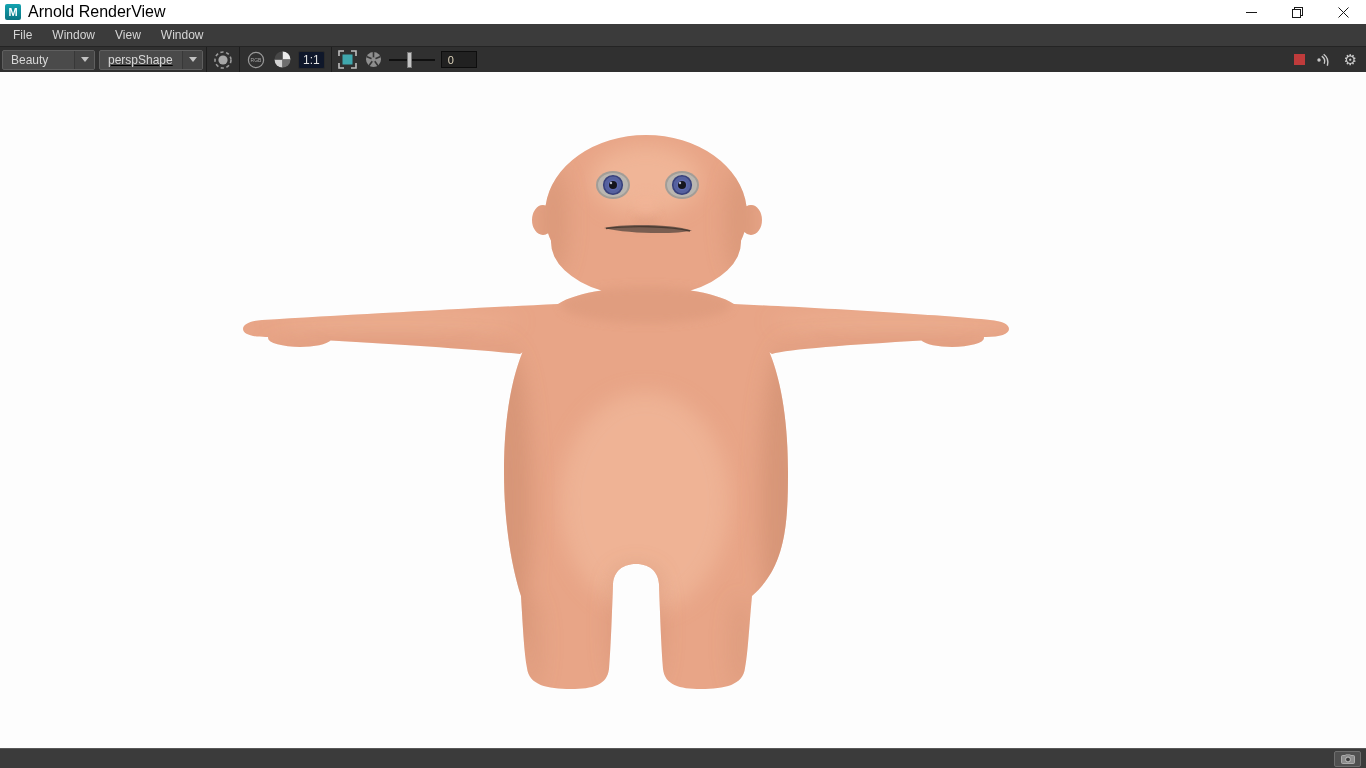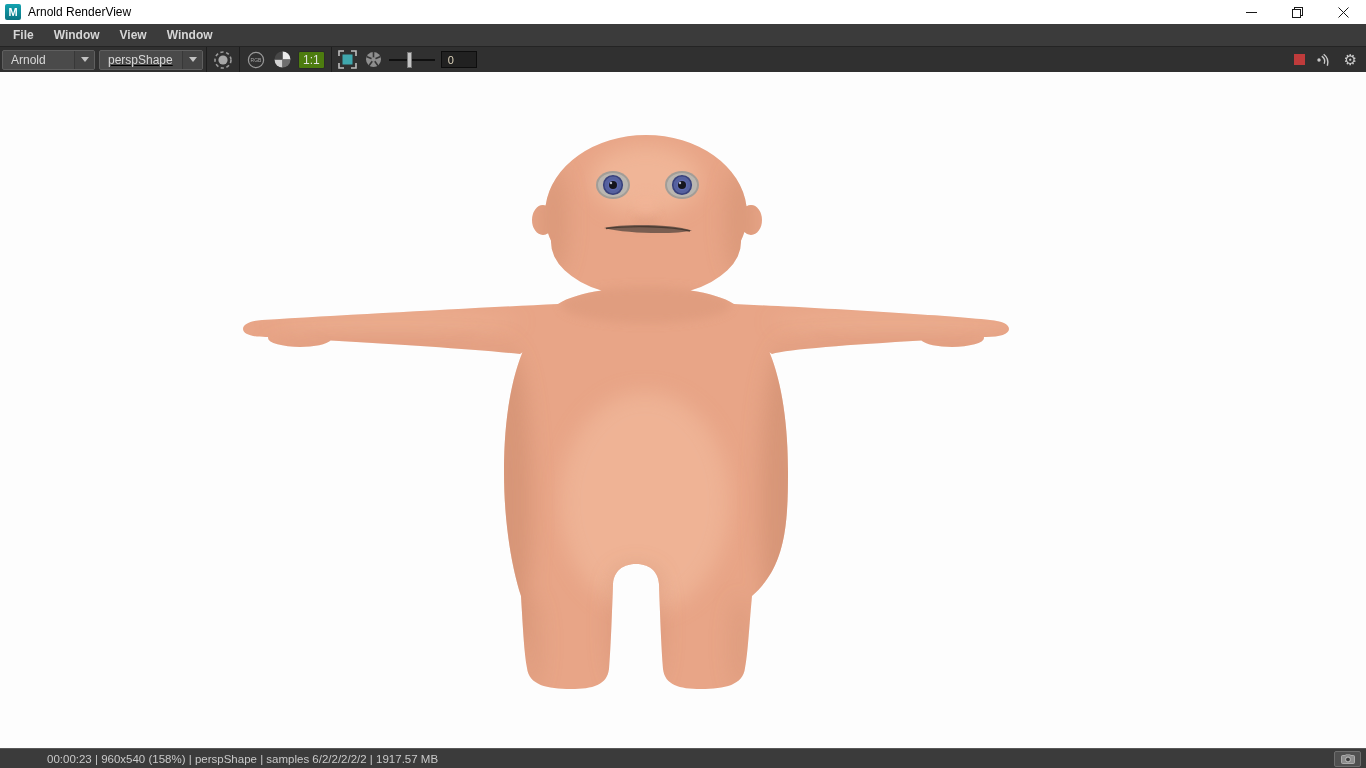--- a/index.html
+++ b/index.html
@@ -6,42 +6,42 @@
   html,body { width:1366px; height:768px; overflow:hidden; background:#fff;
               font-family:"Liberation Sans", sans-serif; }
   .window { width:1366px; height:768px; display:flex; flex-direction:column; }
 
   
   .titlebar { height:24px; background:#ffffff; display:flex; align-items:center; flex:0 0 auto; }
   .app-icon { width:16px; height:16px; margin-left:5px; border-radius:2px;
               background:linear-gradient(180deg,#13a3b0,#0b7482);
               display:flex; align-items:center; justify-content:center;
               color:#fff; font-size:11px; font-weight:bold; line-height:1; }
-  .title-text { margin-left:7px; font-size:12px; color:#000; }
+  .title-text { margin-left:7px; font-size:16px; color:#000; }
   .win-controls { margin-left:auto; display:flex; height:100%; }
   .win-btn { width:46px; height:100%; display:flex; align-items:center; justify-content:center; }
 
   
   .menubar { height:22px; background:#3b3b3b; display:flex; align-items:center;
-             padding-left:3px; flex:0 0 auto;font-weight:bold; }
+             padding-left:3px; flex:0 0 auto; }
   .menu-item { color:#d6d6d6; font-size:12px; padding:0 10px; cursor:default; }
 
   
   .toolbar { height:26px; background:#303030; border-top:1px solid #242424;
              display:flex; align-items:center; flex:0 0 auto; }
   .dropdown { height:20px; background:#4a4a4a; border:1px solid #5f5f5f; border-radius:2px;
               display:flex; align-items:center; margin-left:2px; }
   .dropdown .dd-label { font-size:12px; color:#d8d8d8; padding:0 8px; white-space:nowrap; }
   .dropdown .dd-chev { width:20px; align-self:stretch; border-left:1px solid #383838;
                        background:#454545; display:flex; align-items:center; justify-content:center; }
   .chev-tri { width:0; height:0; border-left:4px solid transparent; border-right:4px solid transparent;
               border-top:5px solid #c2c2c2; }
   .vsep { width:1px; height:26px; background:#1e1e1e; margin:0 3px; }
   .tbtn { width:26px; height:26px; display:flex; align-items:center; justify-content:center; }
-  .ratio-btn { font-size:12px; color:#e2e2e2; background:#4d7c0f; border:1px solid #2a2a2a;
+  .ratio-btn { font-size:12px; color:#e2e2e2; background:#0f172a; border:1px solid #2a2a2a;
                padding:1px 4px; border-radius:2px; margin:0 3px; }
   .slider { display:flex; align-items:center; margin-left:2px; }
   .slider-track { width:46px; height:2px; background:#101010; position:relative; }
   .slider-handle { position:absolute; left:18px; top:-7px; width:5px; height:16px;
                    background:#c4c4c4; border:1px solid #777; }
   .exposure-input { width:36px; height:17px; margin-left:6px; background:#212121;
                     border:1px solid #0d0d0d; color:#ddd3bb; font-size:11px;
                     font-family:"Liberation Sans",sans-serif; padding-left:6px; }
   .right-cluster { margin-left:auto; display:flex; align-items:center; gap:11px; padding-right:9px; }
   .stop-sq { width:11px; height:11px; }
@@ -90,21 +90,21 @@
   <div class="menubar">
     <span class="menu-item">File</span>
     <span class="menu-item">Window</span>
     <span class="menu-item">View</span>
     <span class="menu-item">Window</span>
   </div>
 
   <div class="toolbar">
 
     <div class="dropdown" style="width:93px;">
-      <span class="dd-label" style="flex:1;">Arnold</span>
+      <span class="dd-label" style="flex:1;">Beauty</span>
       <span class="dd-chev">
           <span class="chev-tri"></span>
         </span>
     </div>
 
     <div class="dropdown" style="width:104px; margin-left:4px;text-decoration:underline;">
       <span class="dd-label" style="flex:1;">perspShape</span>
       <span class="dd-chev">
           <span class="chev-tri"></span>
         </span>
@@ -260,21 +260,20 @@
       </g>
 
       <g>
         <path d="M 604 156 C 622 151.5 672 152 692 158.5 C 676 162.5 628 162 604 156 Z" fill="#6e564b" opacity="0.9"></path>
         <path d="M 606 156.5 C 630 153.5 670 154 690 159" fill="none" stroke="#463830" stroke-width="1.4" opacity="0.9"></path>
       </g>
     </svg>
   </div>
 
   <div class="statusbar">
-    <span>00:00:23 | 960x540 (158%) | perspShape  | samples 6/2/2/2/2/2 | 1917.57 MB</span>
     <div class="cam-btn">
       <svg width="14" height="10" viewBox="0 0 14 10">
         <rect x="0.5" y="1.5" width="13" height="8" rx="1" fill="#8c8c8c" stroke="#bdbdbd" stroke-width="0.8"></rect>
         <rect x="4.5" y="0" width="5" height="2" rx="0.5" fill="#8c8c8c"></rect>
         <circle cx="7" cy="5.5" r="2.4" fill="#3c3c3c" stroke="#d6d6d6" stroke-width="0.8"></circle>
       </svg>
     </div>
   </div>
 
 </div>

